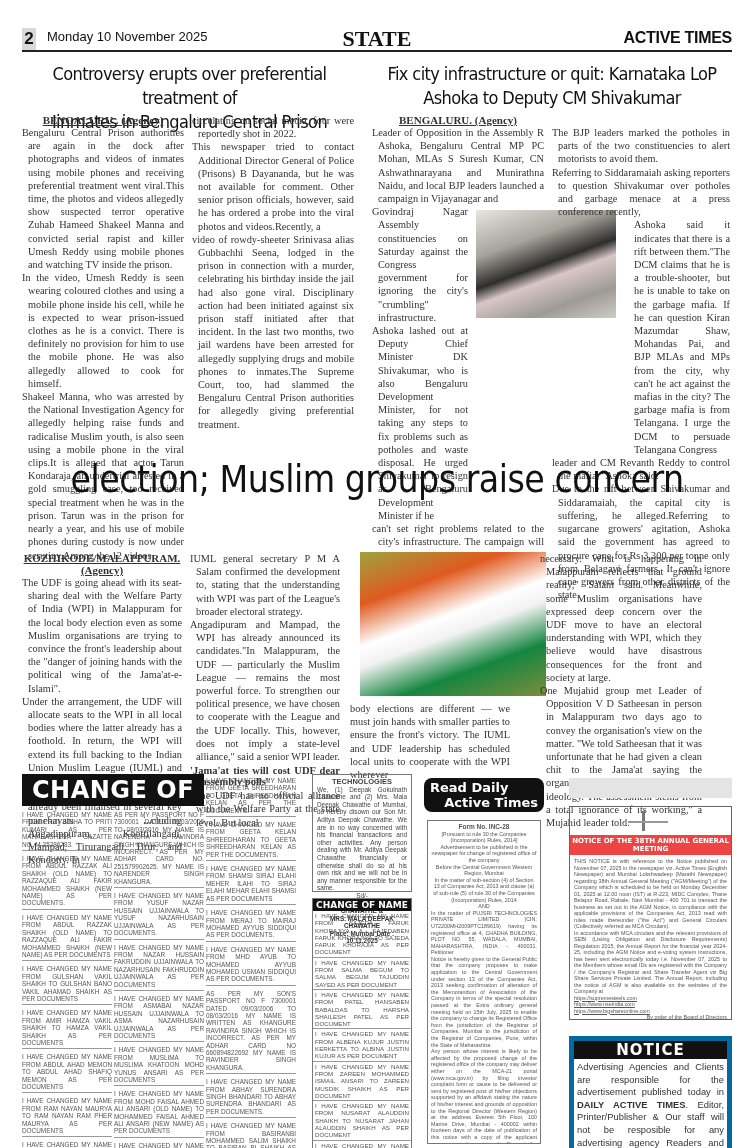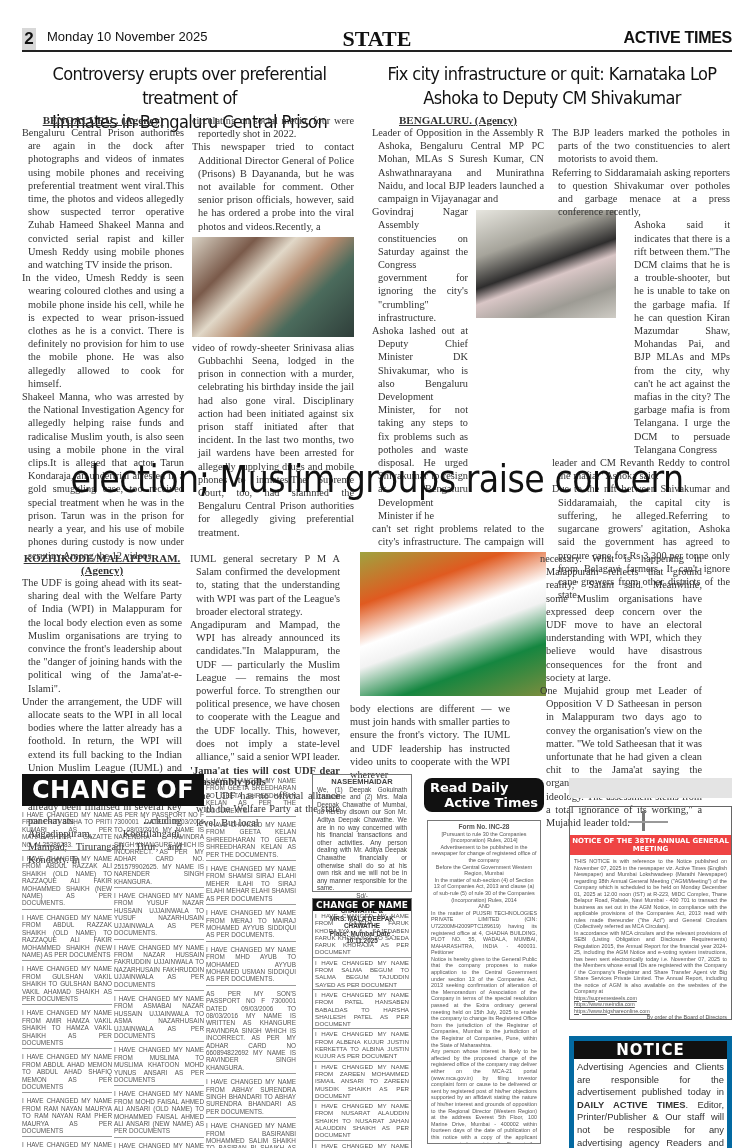--- a/index.html
+++ b/index.html
@@ -85,23 +85,20 @@
     </div>
     <div class="col body-text" style="left:0;top:52px;width:162px;">
       <div class="dateline">BENGALURU . (Agency)</div>
       <p>Bengaluru Central Prison authorities are again in the dock after photographs and videos of inmates using mobile phones and receiving preferential treatment went viral.This time, the photos and videos allegedly show suspected terror operative Zuhab Hameed Shakeel Manna and convicted serial rapist and killer Umesh Reddy using mobile phones and watching TV inside the prison.</p>
       <p>In the video, Umesh Reddy is seen wearing coloured clothes and using a mobile phone inside his cell, while he is expected to wear prison-issued clothes as he is a convict. There is definitely no provision for him to use the mobile phone. He was also allegedly allowed to cook for himself.</p>
       <p>Shakeel Manna, who was arrested by the National Investigation Agency for allegedly helping raise funds and radicalise Muslim youth, is also seen using a mobile phone in the viral clips.It is alleged that actor Tarun Kondaraja, an undertrial arrested in a gold smuggling case, too received special treatment when he was in the prison. Tarun was in the prison for nearly a year, and his use of mobile phones during custody is now under scrutiny.Among the 12 videos</p>
     </div>
     <div class="col body-text" style="left:170px;top:52px;width:162px;">
       <p>circulating on social media, four were reportedly shot in 2022.</p>
       <p>This newspaper tried to contact Additional Director General of Police (Prisons) B Dayananda, but he was not available for comment. Other senior prison officials, however, said he has ordered a probe into the viral photos and videos.Recently, a</p>
-      <div class="photo photo-prison" style="height:100px;margin:4px 0;">
-        <span class="photo-label">inmates in prison</span>
-      </div>
       <p>video of rowdy-sheeter Srinivasa alias Gubbachhi Seena, lodged in the prison in connection with a murder, celebrating his birthday inside the jail had also gone viral. Disciplinary action had been initiated against six prison staff initiated after that incident. In the last two months, two jail wardens have been arrested for allegedly supplying drugs and mobile phones to inmates.The Supreme Court, too, had slammed the Bengaluru Central Prison authorities for allegedly giving preferential treatment.</p>
     </div>
   </div>
 
   <div class="art2">
     <div class="headline h-small">
       <div>Fix city infrastructure or quit: Karnataka LoP</div>
       <div>Ashoka to Deputy CM Shivakumar</div>
     </div>
     <div class="col body-text" style="left:0;top:52px;width:172px;">
@@ -140,21 +137,21 @@
     <div class="col body-text" style="left:168px;top:94px;width:150px;">
       <p>IUML general secretary P M A Salam confirmed the development to, stating that the understanding with WPI was part of the League's broader electoral strategy.</p>
       <p>Angadipuram and Mampad, the WPI has already announced its candidates."In Malappuram, the UDF — particularly the Muslim League — remains the most powerful force. To strengthen our political presence, we have chosen to cooperate with the League and the UDF locally. This, however, does not imply a state-level alliance," said a senior WPI leader.</p>
       <div class="subhead">'Jama'at ties will cost UDF dear in assembly polls'</div>
       <p>"The UDF has no official alliance with the Welfare Party at the state level. But local</p>
     </div>
     <div class="photo photo-flag" style="position:absolute;left:338px;top:94px;width:186px;height:144px;">
       <span class="photo-label">Congress flag</span>
     </div>
     <div class="col body-text" style="left:328px;top:244px;width:160px;">
-      <p style="text-indent:0;padding-left:0;">body elections are different — we must join hands with smaller parties to ensure the front's victory. The IUML and UDF leadership has instructed video units to cooperate with the WPI wherever</p>
+      <p style="text-indent:0;padding-left:0;">body elections are different — we must join hands with smaller parties to ensure the front's victory. The IUML and UDF leadership has scheduled local units to cooperate with the WPI wherever</p>
     </div>
     <div class="col body-text" style="left:518px;top:94px;width:162px;">
       <p>necessary. What is happening in Malappuram reflects that ground reality," Salam said. Meanwhile, some Muslim organisations have expressed deep concern over the UDF move to have an electoral understanding with WPI, which they believe would have disastrous consequences for the front and society at large.</p>
       <p>One Mujahid group met Leader of Opposition V D Satheesan in person in Malappuram two days ago to convey the organisation's view on the matter. "We told Satheesan that it was unfortunate that he had given a clean chit to the Jama'at saying the organisation had changed its ideology. The assessment stems from a total ignorance of its working," a Mujahid leader told.</p>
     </div>
   </div>
 
   <div class="classifieds">
     <div class="con-title">CHANGE OF NAME</div>
 
@@ -182,21 +179,21 @@
         <div class="con-item">I HAVE CHANGED MY NAME FROM GEETA KELAN SHREEDHARAN TO GEETA SHREEDHARAN KELAN AS PER THE DOCUMENTS.</div>
         <div class="con-item">I HAVE CHANGED MY NAME FROM SHAMSI SIRAJ ELAHI MEHER ILAHI TO SIRAJ ELAHI MEHAR ELAHI SHAMSI AS PER DOCUMENTS</div>
         <div class="con-item">I HAVE CHANGED MY NAME FROM MERAJ TO MAIRAJ MOHAMED AYYUB SIDDIQUI AS PER DOCUMENTS.</div>
         <div class="con-item">I HAVE CHANGED MY NAME FROM MHD AYUB TO MOHAMED AYYUB MOHAMED USMAN SIDDIQUI AS PER DOCUMENTS.</div>
         <div class="con-item">AS PER MY SON'S PASSPORT NO F 7300001 DATED 09/03/2006 TO 08/03/2016 MY NAME IS WRITTEN AS KHANGURE RAVINDRA SINGH WHICH IS INCORRECT. AS PER MY ADHAR CARD NO 660894822692 MY NAME IS RAVINDER SINGH KHANGURA.</div>
         <div class="con-item">I HAVE CHANGED MY NAME FROM ABHAY SURENDRA SINGH BHANDARI TO ABHAY SURENDRA BHANDARI AS PER DOCUMENTS.</div>
         <div class="con-item">I HAVE CHANGED MY NAME FROM BASIRANBI MOHAMMED SALIM SHAIKH TO BASIRAN BI SHAIKH AS PER DOCUMENTS.</div>
       </div>
 
     <div class="decl">
-      <div class="t">NASEEMHAIDAR</div>
+      <div class="t">TECHNOLOGIES</div>
       <div>We, (1) Deepak Gokulnath Chawathe and (2) Mrs. Mala Deepak Chawathe of Mumbai, do hereby disown our Son Mr. Aditya Deepak Chawathe. We are in no way concerned with his financial transactions and other activities. Any person dealing with Mr. Aditya Deepak Chawathe financially or otherwise shall do so at his own risk and we will not be in any manner responsible for the same.</div>
       <div style="text-align:center">Sd/-</div>
       <div class="sig">Mr. DEEPAK GOKULNATH CHAWATHE &amp;</div>
       <div class="sig">MRS. MALA DEEPAK CHAWATHE</div>
       <div class="sig">Place: Mumbai   Date : 10.11.2025</div>
     </div>
 
     <div class="con2">
       <div class="t">CHANGE OF NAME</div>
       <div id="con2-items">

